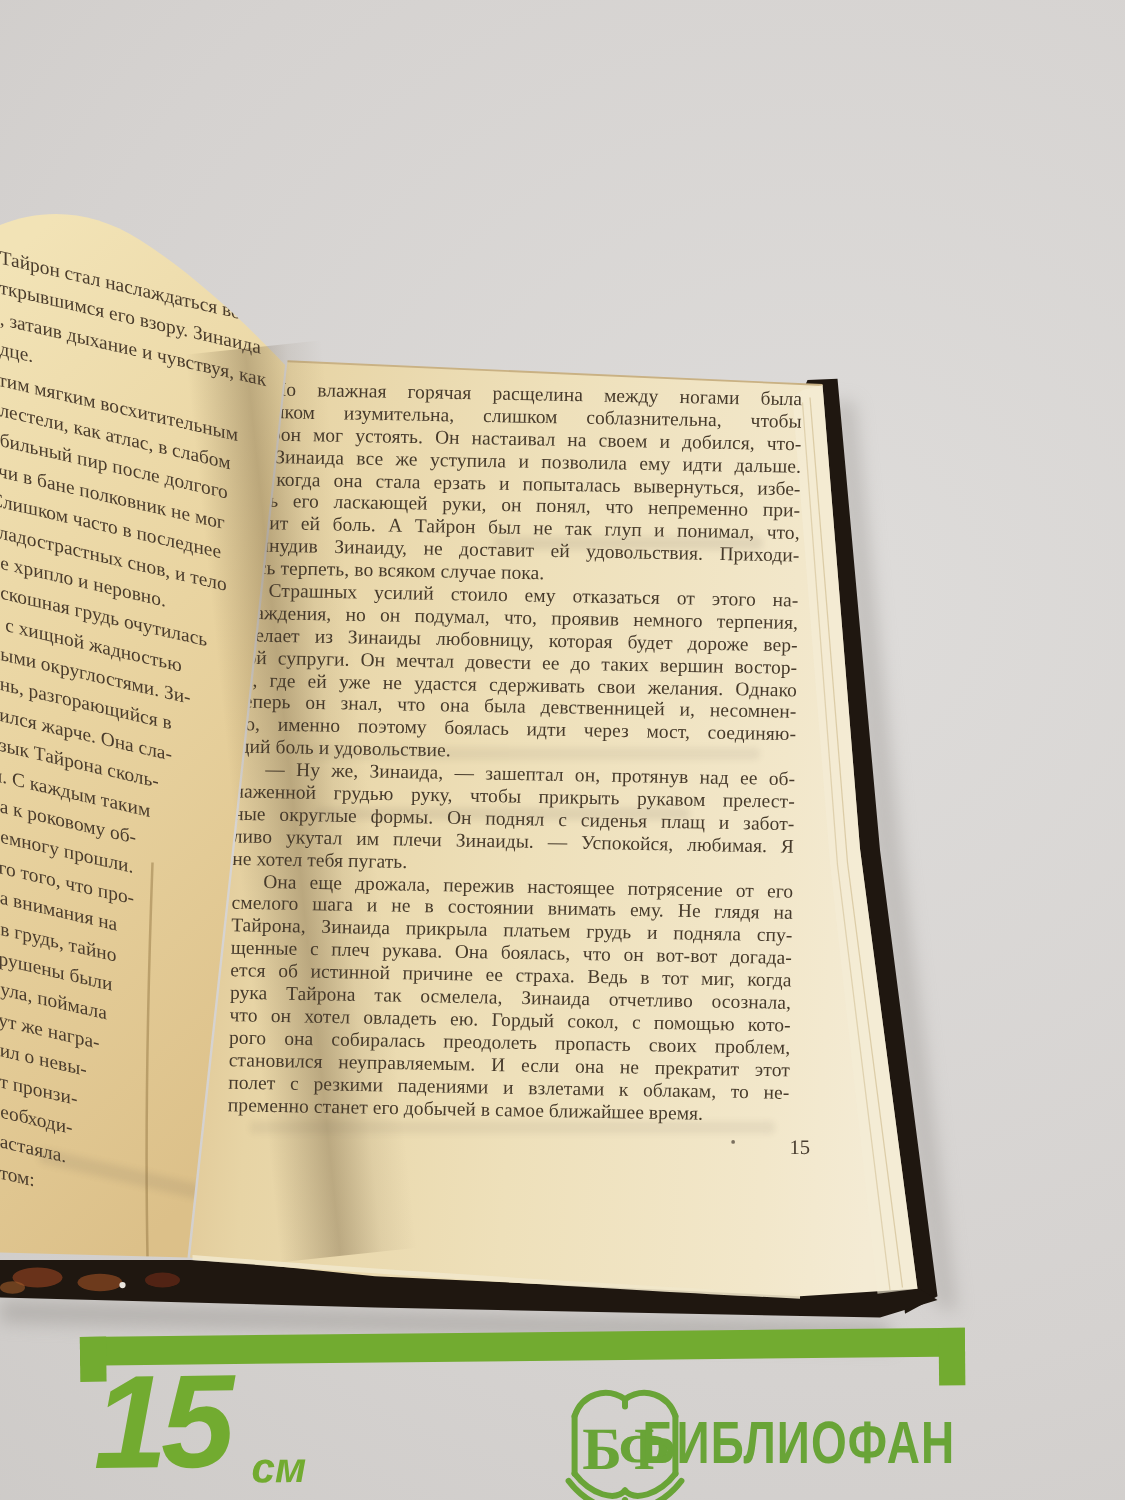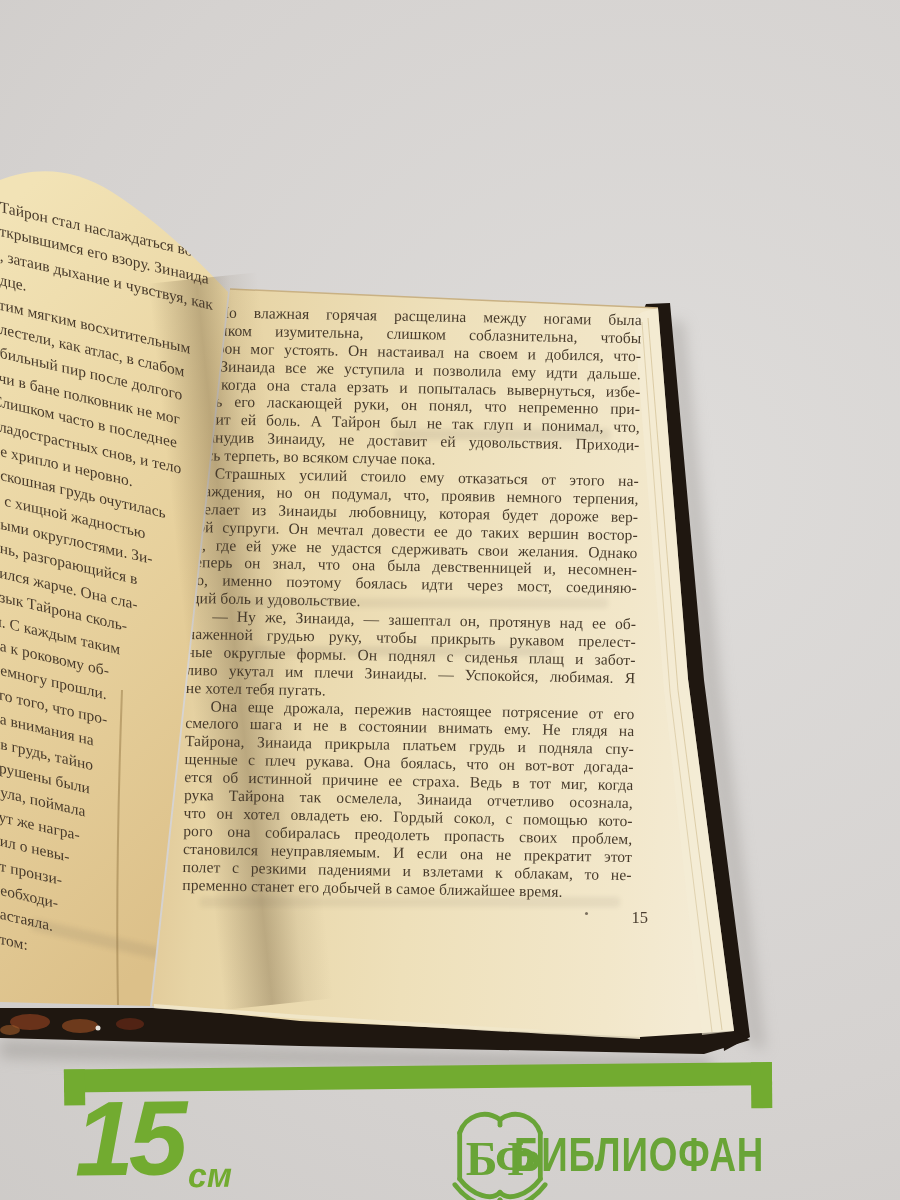--- a/index.html
+++ b/index.html
@@ -33,21 +33,21 @@
   .smudge{position:absolute;background:#6e6254;opacity:.12;filter:blur(2.5px);border-radius:4px;}
   .speck{position:absolute;width:3px;height:3px;border-radius:50%;background:#7a6f5e;}
   
   .ruler{position:absolute;left:0;top:0;width:900px;height:1200px;transform:rotate(-.6deg);transform-origin:400px 1080px;}
   .ruler-bar{position:absolute;left:64px;top:1066px;width:708px;height:23px;background:#72ab30;}
   .ruler-tick{position:absolute;background:#72ab30;}
   .tick-l{left:64px;top:1066px;width:21px;height:36px;}
   .tick-r{left:751px;top:1066px;width:21px;height:46px;}
   .ruler-num{position:absolute;left:74px;top:1082px;color:#72ab30;
     font:italic 700 106px/1 "Liberation Sans",sans-serif;letter-spacing:-5px;}
-  .ruler-unit{position:absolute;left:187px;top:1156px;color:#72ab30;
+  .ruler-unit{position:absolute;left:200px;top:1156px;color:#72ab30;
     font:italic 700 34px/1 "Liberation Sans",sans-serif;text-align:right;}
   
   .logo-book{position:absolute;left:452px;top:1102px;width:96px;height:104px;}
   .logo-name{position:absolute;left:514px;top:1130px;color:#69a437;
     font-family:"Liberation Sans",sans-serif;font-weight:700;font-size:46px;line-height:1;
     transform:scaleX(.8) scaleY(1.04);transform-origin:0 0;letter-spacing:1px;white-space:nowrap;}
 </style>
 </head>
 <body>
 

